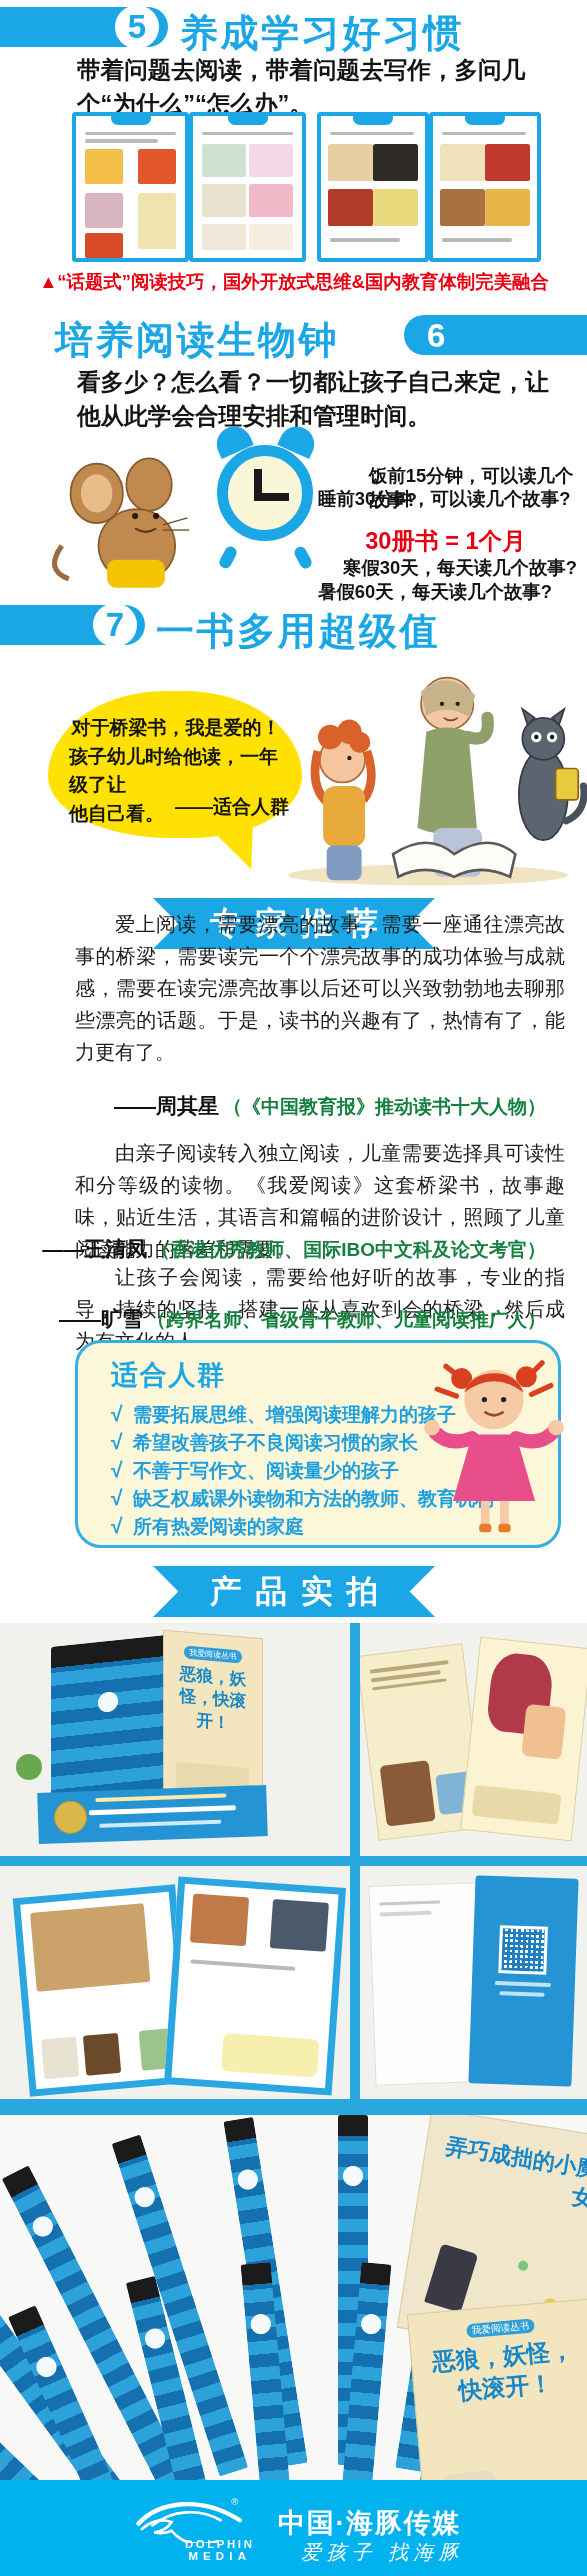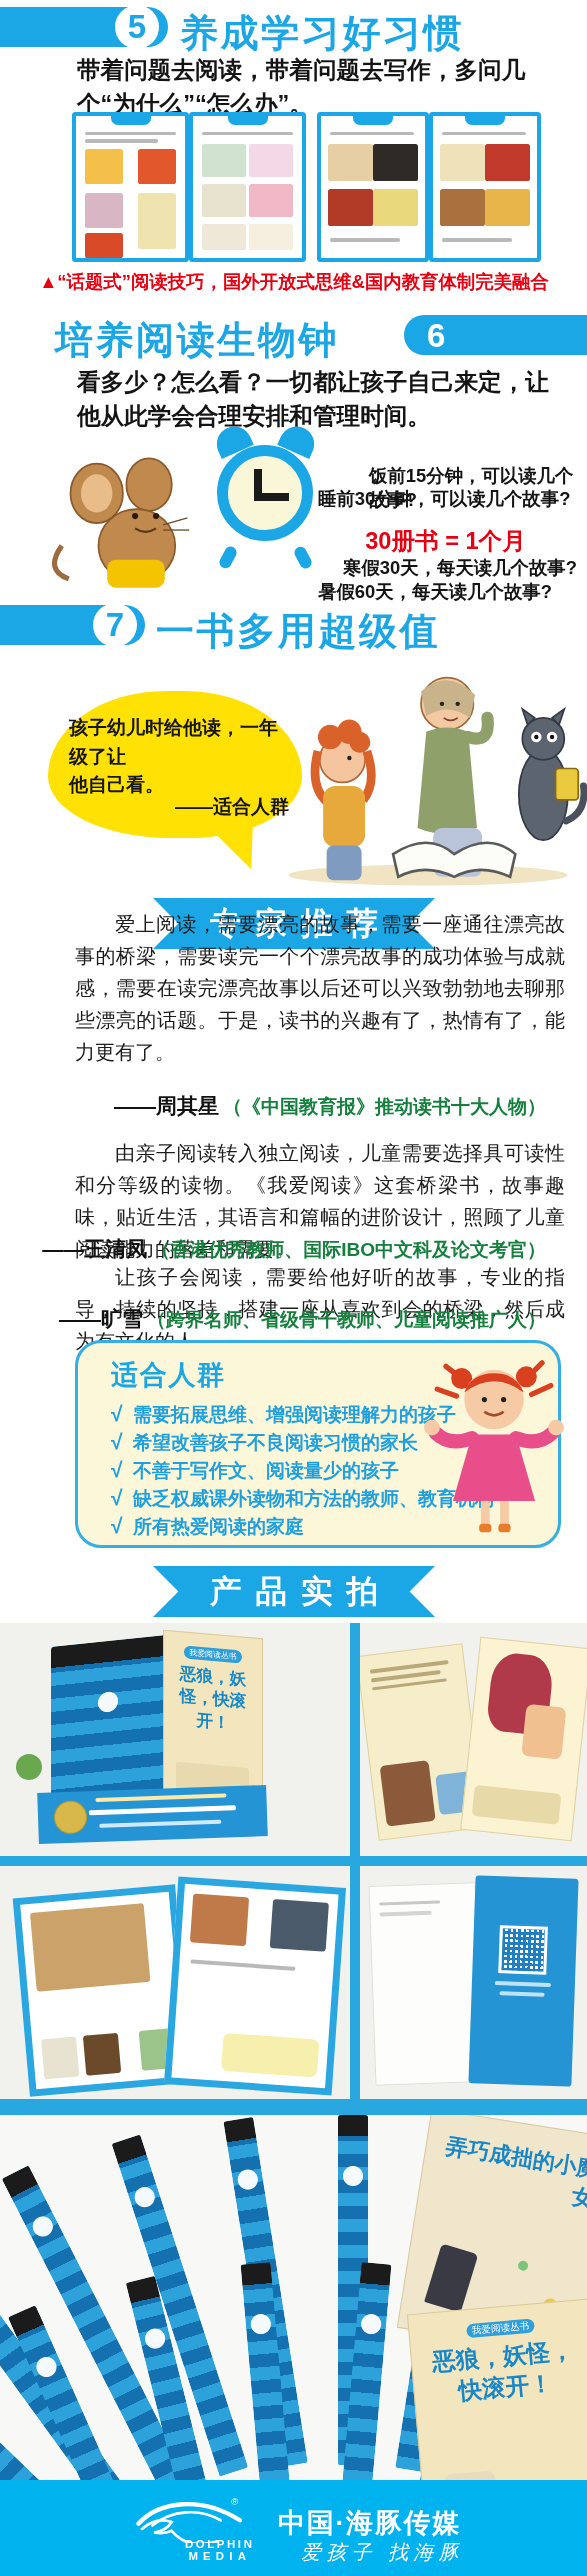--- a/index.html
+++ b/index.html
@@ -194,20 +194,21 @@
   <div class="abs sched-line" style="top:580px;left:318px;">暑假60天，每天读几个故事?</div>
 
   <div class="abs bar-left" style="top:605px;left:0;width:145px;">
     <div class="numcircle" style="left:93px;">
       <span>7</span>
     </div>
   </div>
   <div class="abs sec-title" style="top:606px;left:156px;">一书多用超级值</div>
 
   <div class="bubble" style="top:691px;left:48px;width:254px;height:147px;">
+    <div style="text-align:center;">对于桥梁书，我是爱的！</div>
     <div>孩子幼儿时给他读，一年级了让</div>
     <div>他自己看。</div>
   </div>
   <div class="bubble-tail" style="top:824px;left:226px;"></div>
   <div class="abs" style="top:794px;left:105px;width:184px;text-align:right;font-weight:bold;font-size:19px;color:#151515;">——适合人群</div>
 
   <svg class="abs" style="top:646px;left:262px;" width="325" height="245" viewBox="0 0 372 280">
     <ellipse cx="190" cy="262" rx="160" ry="12" fill="#f0e4c2"></ellipse>
 
     <circle cx="92" cy="130" r="26" fill="#f4c59e" stroke="#b06a3a" stroke-width="2"></circle>

